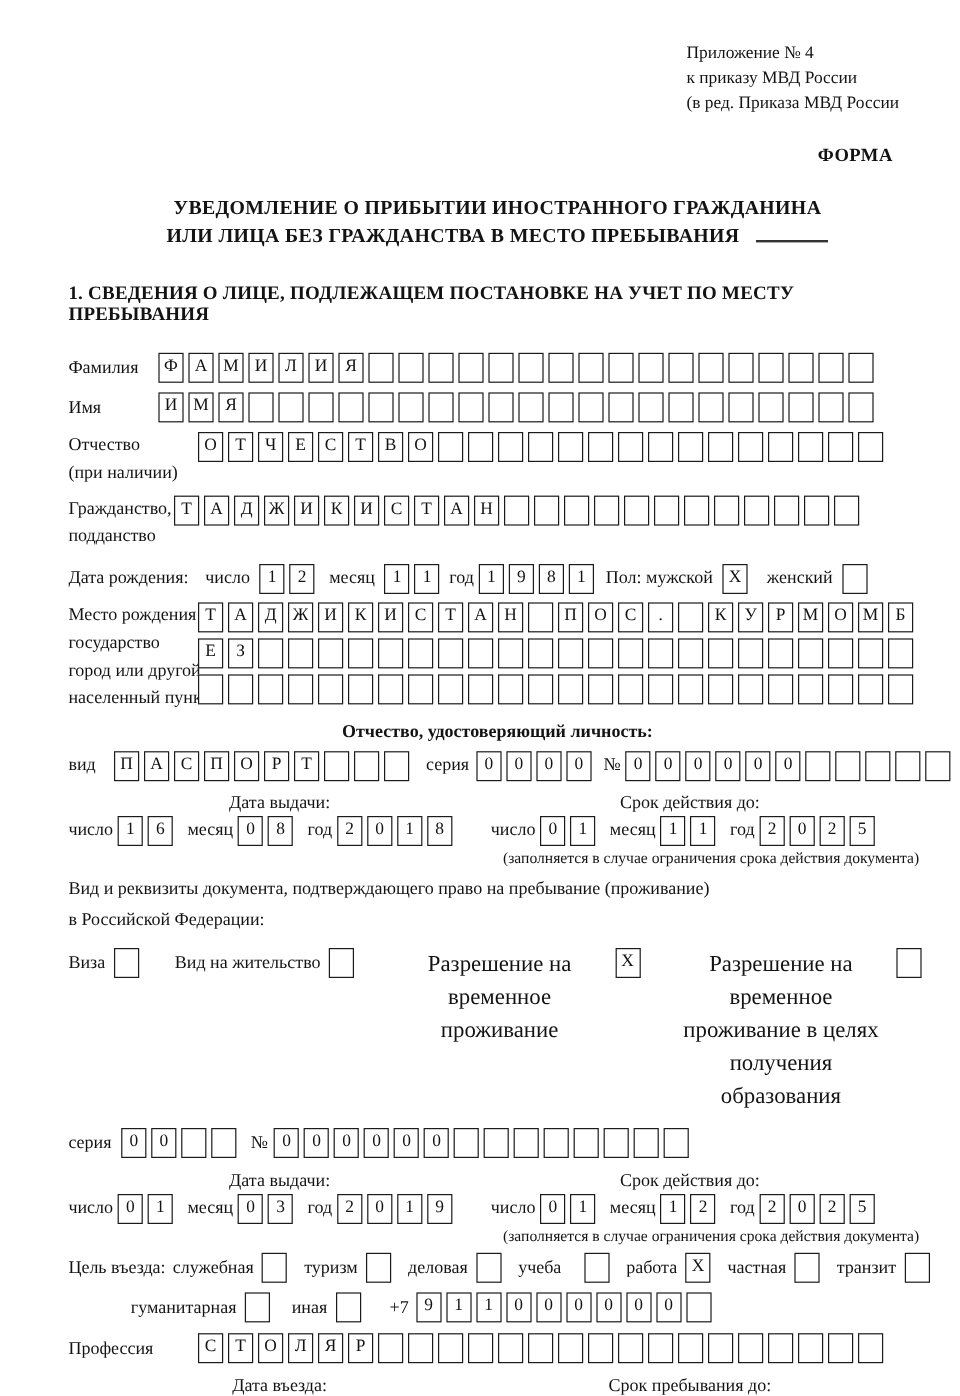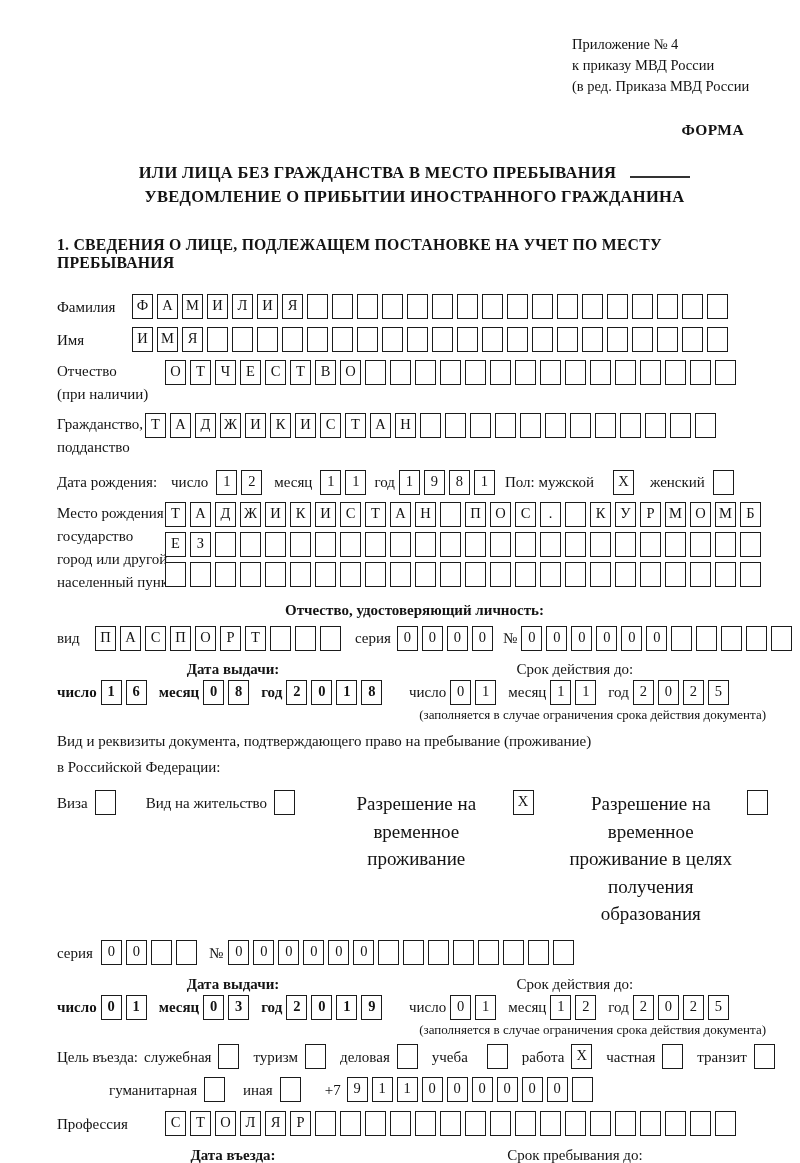--- a/index.html
+++ b/index.html
@@ -22,21 +22,21 @@
   .w88{width:88px;flex:none;}
   .w108{width:108px;flex:none;}
   .cells{display:flex;flex-wrap:nowrap;flex:none;}
   .cell{box-sizing:border-box;flex:none;width:21px;height:25px;border:1.7px solid #1b1b1b;margin-right:4px;
         text-align:center;font-size:14.5px;line-height:21px;background:#fff;}
   .stack{display:flex;flex-direction:column;gap:5px;}
 
   
   .dates-row{display:flex;margin-top:10px;}
   .date-col{display:flex;flex-direction:column;}
-  .date-col.left{width:352px;flex:none;font-weight:bold;}
+  .date-col.left{width:352px;flex:none;}
   .date-head{font-size:15px;text-align:center;margin-bottom:2px;}
   .dg{display:flex;align-items:center;}
   .dg .lbl{margin-right:4px;line-height:25px;}
   .dg .cells{margin-right:8px;}
   .restrict{font-size:13px;text-align:right;padding-right:6px;margin-top:2px;margin-bottom:6px;}
 
   .plain{font-size:15px;line-height:1.7;}
   .dochead{text-align:center;font-weight:bold;font-size:15px;margin:8px 0 6px 0;}
 
   
@@ -52,24 +52,24 @@
 
   <div class="hdr-note">
     <div>Приложение № 4</div>
     <div>к приказу МВД России</div>
     <div class="gap">(в ред. Приказа МВД России</div>
   </div>
 
   <div class="forma">ФОРМА</div>
 
   <div class="title">
+    <div>УВЕДОМЛЕНИЕ О ПРИБЫТИИ ИНОСТРАННОГО ГРАЖДАНИНА</div>
     <div>
       <span>ИЛИ ЛИЦА БЕЗ ГРАЖДАНСТВА В МЕСТО ПРЕБЫВАНИЯ</span><span class="uline"></span>
     </div>
-    <div>УВЕДОМЛЕНИЕ О ПРИБЫТИИ ИНОСТРАННОГО ГРАЖДАНИНА</div>
   </div>
 
   <div class="sec-heading">1. СВЕДЕНИЯ О ЛИЦЕ, ПОДЛЕЖАЩЕМ ПОСТАНОВКЕ НА УЧЕТ ПО МЕСТУ ПРЕБЫВАНИЯ</div>
 
   <div class="row">
     <div class="lbl w75">Фамилия</div>
     <div class="cells">
         <span class="cell">Ф</span>
         <span class="cell">А</span>
         <span class="cell">М</span>
@@ -203,21 +203,21 @@
         <span class="cell">1</span>
         <span class="cell">1</span>
       </span>
     <span class="lbl" style="margin-right:4px;">год</span>
     <span class="cells" style="margin-right:6px;">
         <span class="cell">1</span>
         <span class="cell">9</span>
         <span class="cell">8</span>
         <span class="cell">1</span>
       </span>
-    <span class="lbl" style="margin-right:19px;">Пол: мужской</span>
+    <span class="lbl" style="margin-right:8px;">Пол: мужской</span>
     <span class="cells" style="margin-right:12px;">
         <span class="cell">X</span>
       </span>
     <span class="lbl" style="margin-right:8px;">женский</span>
     <span class="cells">
         <span class="cell"></span>
       </span>
   </div>
 
   <div class="row" style="margin-top:6px;">

